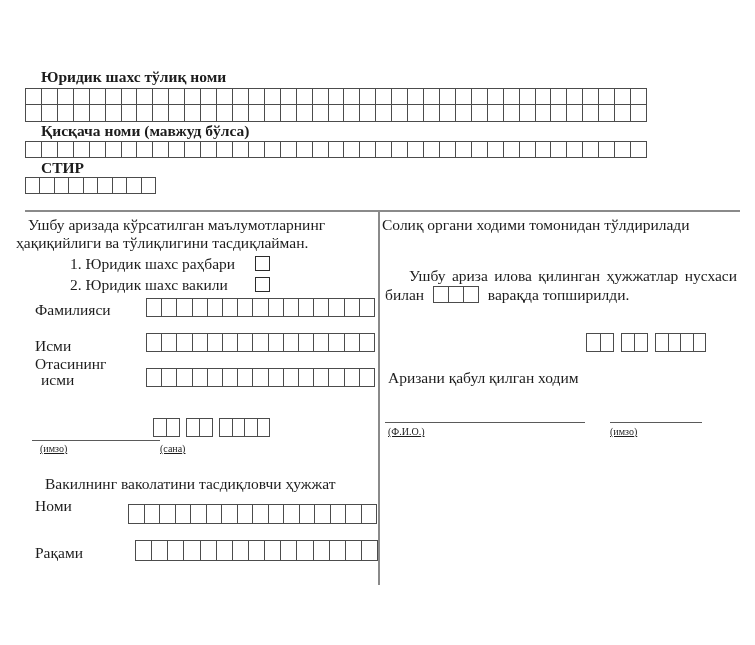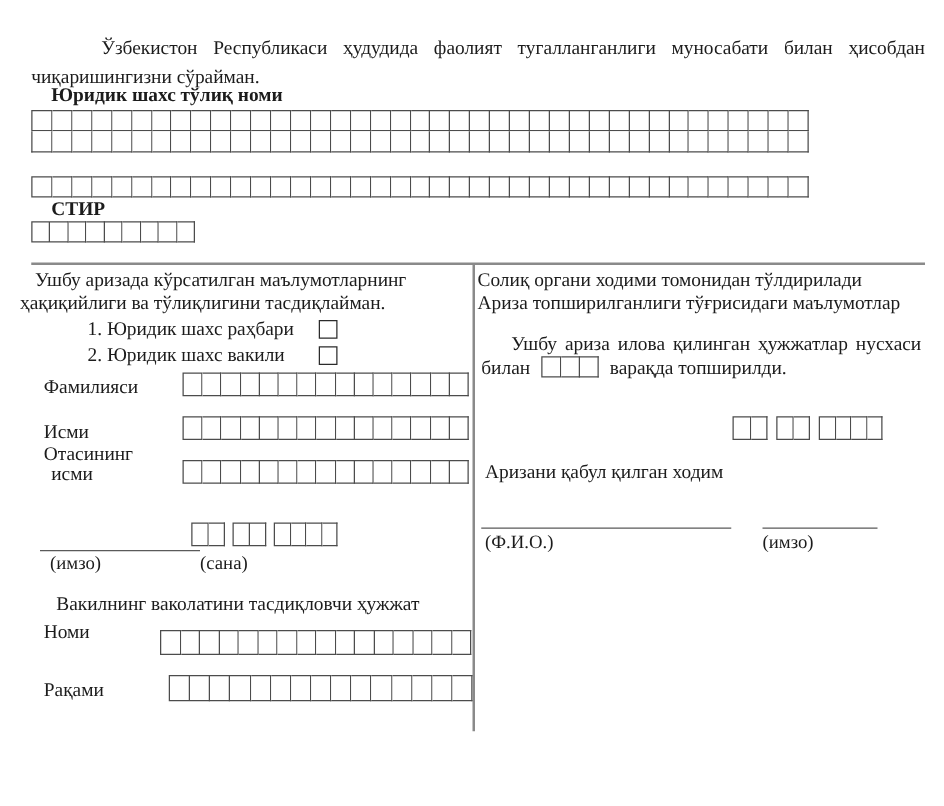--- a/index.html
+++ b/index.html
@@ -18,28 +18,27 @@
   .cell { flex:1 1 0; border:1px solid #4c4c4c; background:#fff; }
   .cell + .cell { border-left:none; }
   .stack .cellrow + .cellrow .cell { border-top:none; }
   .inline-cells { display:inline-flex; }
 
   .checkbox { display:inline-block; width:15px; height:15px; border:1.6px solid #2b2b2b; background:#fff; }
 
   .hline { border-top:1.4px solid #5a5a5a; }
   .rule-h { background:#8a8a8a; height:2px; }
   .rule-v { background:#8a8a8a; width:1.5px; }
-  .cap { font-size:15px; }
+  .cap { font-size:10px;text-decoration:underline; }
 </style>
 </head>
 <body>
 
 <div class="page">
 
-  <div class="abs just" style="left:25px; top:27px; width:715px; line-height:23px; text-indent:56px;">Ўзбекистон Республикаси ҳудудида фаолият тугалланганлиги муносабати билан ҳисобдан чиқаришингизни сўрайман.</div>
 
   <div class="abs b" style="left:25px; top:68px;">Юридик шахс тўлиқ номи</div>
   <div class="abs stack" style="left:25px; top:88px; width:622px;">
     <div class="cellrow" style="height:17px;">
         <span class="cell"></span>
         <span class="cell"></span>
         <span class="cell"></span>
         <span class="cell"></span>
         <span class="cell"></span>
         <span class="cell"></span>
@@ -113,20 +112,21 @@
         <span class="cell"></span>
         <span class="cell"></span>
         <span class="cell"></span>
         <span class="cell"></span>
         <span class="cell"></span>
         <span class="cell"></span>
         <span class="cell"></span>
       </div>
   </div>
 
+  <div class="abs b" style="left:25px; top:122px;">Қисқача номи (мавжуд бўлса)</div>
   <div class="abs cellrow" style="left:25px; top:141px; width:622px; height:17px;">
       <span class="cell"></span>
       <span class="cell"></span>
       <span class="cell"></span>
       <span class="cell"></span>
       <span class="cell"></span>
       <span class="cell"></span>
       <span class="cell"></span>
       <span class="cell"></span>
       <span class="cell"></span>
@@ -299,21 +299,20 @@
       <span class="cell"></span>
       <span class="cell"></span>
       <span class="cell"></span>
       <span class="cell"></span>
       <span class="cell"></span>
       <span class="cell"></span>
       <span class="cell"></span>
     </div>
 
   <div class="abs center" style="left:382px; top:216px; width:354px; line-height:18px;">Солиқ органи ходими томонидан тўлдирилади</div>
-  <div class="abs center" style="left:382px; top:234px; width:354px; line-height:18px;">Ариза топширилганлиги тўғрисидаги маълумотлар</div>
 
   <div class="abs just" style="left:385px; top:266px; width:352px; line-height:19px; text-indent:24px;">
     <span>Ушбу ариза илова қилинган ҳужжатлар нусхаси билан</span>
     <span class="inline-cells" style="width:46px; height:17px; vertical-align:-3px; margin:0 5px;">
         <span class="cell"></span>
         <span class="cell"></span>
         <span class="cell"></span>
       </span>
     <span>варақда топширилди.</span>
   </div>

